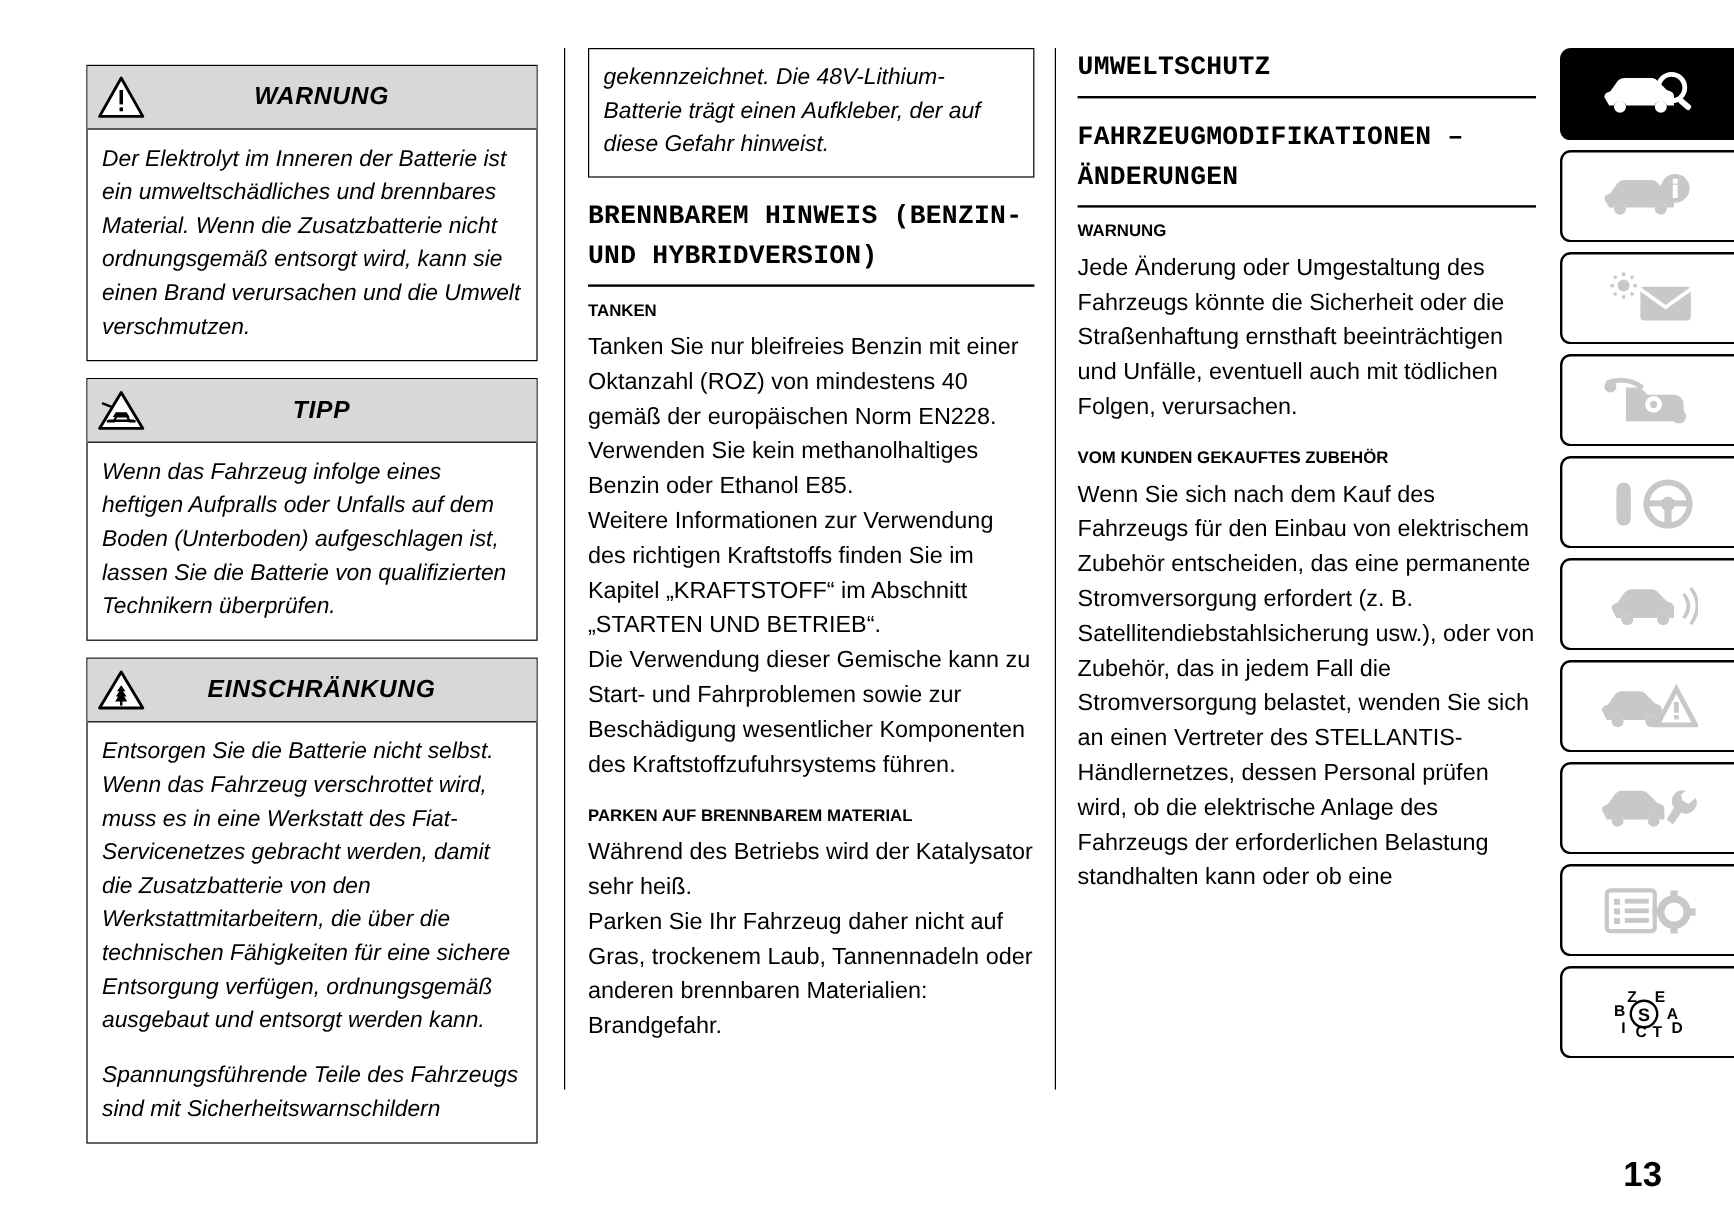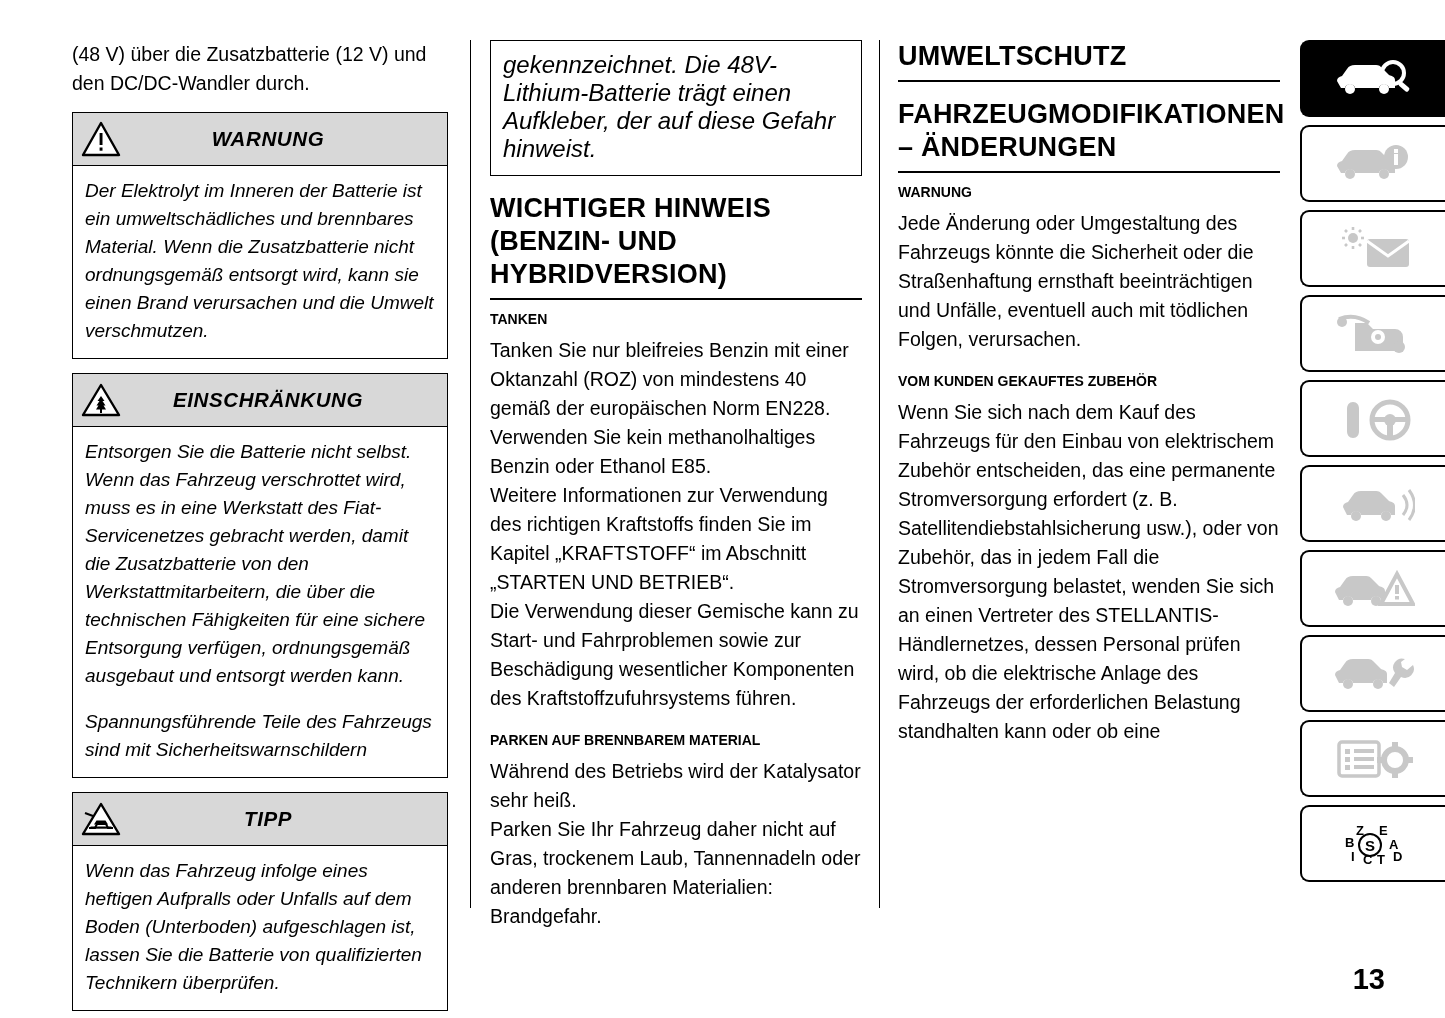--- a/index.html
+++ b/index.html
@@ -42,27 +42,28 @@
 
   
   p.body {
     font-size: 19.5px;
     line-height: 29px;
     margin: 0 0 6px 0;
   }
   p.body.tight { margin-bottom: 0; }
 
   h1.section {
-    font-size: 27px;
+    font-size: 22px;
     line-height: 33px;
     font-weight: bold;
     margin: 16px 0 4px 0;
     letter-spacing: 0.2px;
     border-bottom: 2.5px solid #000;
     padding-bottom: 7px;
+    font-family: Liberation Mono, monospace;
   }
   h2.sub {
     font-size: 14px;
     line-height: 26px;
     font-weight: bold;
     margin: 14px 0 4px 0;
   }
   h2.sub.nomargin { margin-top: 6px; }
 
   
@@ -105,21 +106,21 @@
   }
   .notice-body p + p { margin-top: 18px; }
 
   .plainbox {
     border: 1.5px solid #000;
     padding: 10px 12px 12px 12px;
     margin-bottom: 4px;
   }
   .plainbox p {
     font-style: italic;
-    font-size: 24px;
+    font-size: 19px;
     line-height: 28px;
     margin: 0;
   }
 
   
   .tabs {
     position: absolute;
     right: 0px;
     top: 40px;
     width: 145px;
@@ -155,52 +156,34 @@
 </head>
 <body>
 
 <div class="page">
 
   <div class="col-divider div-1"></div>
   <div class="col-divider div-2"></div>
 
   <div class="col col-1">
 
-    <p class="body">(48 V) über die Zusatzbatterie (12 V) und den DC/DC-Wandler durch.</p>
 
     <div class="notice">
       <div class="notice-head">
         <span class="icon">
           <svg width="40" height="36" viewBox="0 0 40 36">
             <polygon points="20,2 38,34 2,34" fill="#fff" stroke="#000" stroke-width="2.4" stroke-linejoin="round"></polygon>
             <rect x="18.6" y="12" width="2.9" height="12" fill="#000"></rect>
             <rect x="18.6" y="26.5" width="2.9" height="3.2" fill="#000"></rect>
           </svg>
         </span>
         <span class="title">WARNUNG</span>
       </div>
       <div class="notice-body">
         <p>Der Elektrolyt im Inneren der Batterie ist ein umweltschädliches und brennbares Material. Wenn die Zusatzbatterie nicht ordnungsgemäß entsorgt wird, kann sie einen Brand verursachen und die Umwelt verschmutzen.</p>
-      </div>
-    </div>
-
-    <div class="notice">
-      <div class="notice-head">
-        <span class="icon">
-          <svg width="42" height="36" viewBox="0 0 42 36">
-            <polygon points="21,3 39,33 3,33" fill="#fff" stroke="#000" stroke-width="2.4" stroke-linejoin="round"></polygon>
-            <path d="M21 14 l3.5 5 l-2 0 l3 4.5 l-2 0 l2.5 4 h-10 l2.5 -4 l-2 0 l3 -4.5 l-2 0 z" fill="#000"></path>
-            <rect x="20" y="27" width="2" height="4" fill="#000"></rect>
-          </svg>
-        </span>
-        <span class="title">EINSCHRÄNKUNG</span>
-      </div>
-      <div class="notice-body">
-        <p>Entsorgen Sie die Batterie nicht selbst. Wenn das Fahrzeug verschrottet wird, muss es in eine Werkstatt des Fiat-Servicenetzes gebracht werden, damit die Zusatzbatterie von den Werkstattmitarbeitern, die über die technischen Fähigkeiten für eine sichere Entsorgung verfügen, ordnungsgemäß ausgebaut und entsorgt werden kann.</p>
-        <p>Spannungsführende Teile des Fahrzeugs sind mit Sicherheitswarnschildern</p>
       </div>
     </div>
 
     <div class="notice">
       <div class="notice-head">
         <span class="icon">
           <svg width="42" height="36" viewBox="0 0 42 36">
             <polygon points="21,3 39,33 3,33" fill="#fff" stroke="#000" stroke-width="2.4" stroke-linejoin="round"></polygon>
             <path d="M9 27 l6 0 l2 -4 l9 0 l2 4 l5 0" fill="none" stroke="#000" stroke-width="2"></path>
             <path d="M10.5 25.5 h21 v2.2 h-21 z" fill="#000"></path>
@@ -208,29 +191,46 @@
             <path d="M5 12 l8 3" stroke="#000" stroke-width="2" fill="none"></path>
           </svg>
         </span>
         <span class="title">TIPP</span>
       </div>
       <div class="notice-body">
         <p>Wenn das Fahrzeug infolge eines heftigen Aufpralls oder Unfalls auf dem Boden (Unterboden) aufgeschlagen ist, lassen Sie die Batterie von qualifizierten Technikern überprüfen.</p>
       </div>
     </div>
 
+    <div class="notice">
+      <div class="notice-head">
+        <span class="icon">
+          <svg width="42" height="36" viewBox="0 0 42 36">
+            <polygon points="21,3 39,33 3,33" fill="#fff" stroke="#000" stroke-width="2.4" stroke-linejoin="round"></polygon>
+            <path d="M21 14 l3.5 5 l-2 0 l3 4.5 l-2 0 l2.5 4 h-10 l2.5 -4 l-2 0 l3 -4.5 l-2 0 z" fill="#000"></path>
+            <rect x="20" y="27" width="2" height="4" fill="#000"></rect>
+          </svg>
+        </span>
+        <span class="title">EINSCHRÄNKUNG</span>
+      </div>
+      <div class="notice-body">
+        <p>Entsorgen Sie die Batterie nicht selbst. Wenn das Fahrzeug verschrottet wird, muss es in eine Werkstatt des Fiat-Servicenetzes gebracht werden, damit die Zusatzbatterie von den Werkstattmitarbeitern, die über die technischen Fähigkeiten für eine sichere Entsorgung verfügen, ordnungsgemäß ausgebaut und entsorgt werden kann.</p>
+        <p>Spannungsführende Teile des Fahrzeugs sind mit Sicherheitswarnschildern</p>
+      </div>
+    </div>
+
   </div>
 
   <div class="col col-2">
 
     <div class="plainbox">
       <p>gekennzeichnet. Die 48V-Lithium-Batterie trägt einen Aufkleber, der auf diese Gefahr hinweist.</p>
     </div>
 
-    <h1 class="section">WICHTIGER HINWEIS (BENZIN- UND HYBRIDVERSION)</h1>
+    <h1 class="section">BRENNBAREM HINWEIS (BENZIN- UND HYBRIDVERSION)</h1>
 
     <h2 class="sub nomargin">TANKEN</h2>
     <p class="body tight">Tanken Sie nur bleifreies Benzin mit einer Oktanzahl (ROZ) von mindestens 40 gemäß der europäischen Norm EN228.</p>
     <p class="body tight">Verwenden Sie kein methanolhaltiges Benzin oder Ethanol E85.</p>
     <p class="body tight">Weitere Informationen zur Verwendung des richtigen Kraftstoffs finden Sie im Kapitel „KRAFTSTOFF“ im Abschnitt „STARTEN UND BETRIEB“.</p>
     <p class="body tight">Die Verwendung dieser Gemische kann zu Start- und Fahrproblemen sowie zur Beschädigung wesentlicher Komponenten des Kraftstoffzufuhrsystems führen.</p>
 
     <h2 class="sub">PARKEN AUF BRENNBAREM MATERIAL</h2>
     <p class="body tight">Während des Betriebs wird der Katalysator sehr heiß.</p>
     <p class="body tight">Parken Sie Ihr Fahrzeug daher nicht auf Gras, trockenem Laub, Tannennadeln oder anderen brennbaren Materialien: Brandgefahr.</p>

